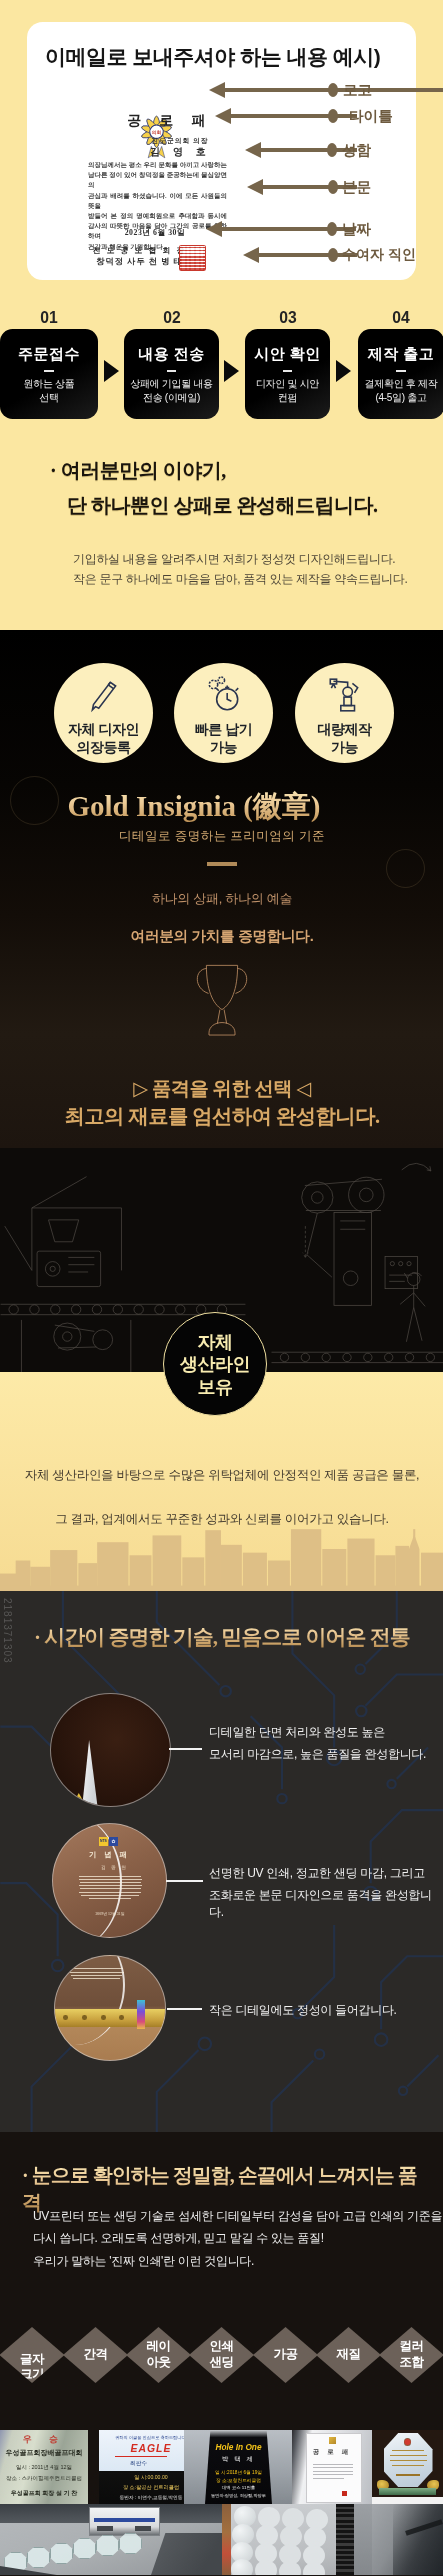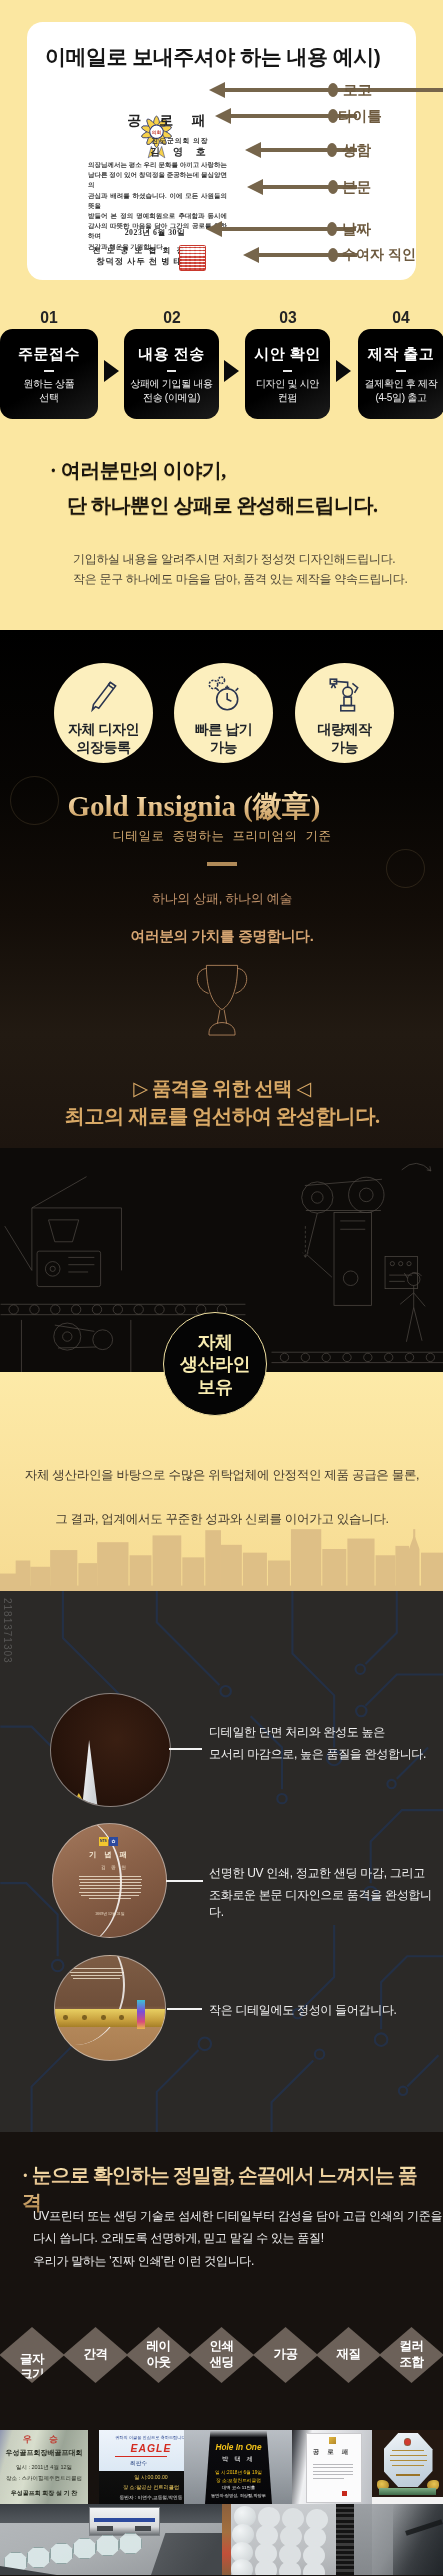--- a/index.html
+++ b/index.html
@@ -127,21 +127,21 @@
         <div class="anno-head"></div>
         <div class="anno-line" style="left:14.6px;width:288px;left:14.6px;"></div>
         <div class="anno-line" style="left:14.6px;width:133px;"></div>
         <div class="anno-dot" style="left:119px;"></div>
         <span class="anno-label" style="left:134px;">로고</span>
       </div>
       <div class="abs" style="left:188px;top:85px;width:209px;height:18px;">
         <div class="anno-head"></div>
         <div class="anno-line" style="left:14.6px;width:127px;"></div>
         <div class="anno-dot" style="left:113px;"></div>
-        <span class="anno-label" style="left:123px;">타이틀</span>
+        <span class="anno-label" style="left:134px;">타이틀</span>
       </div>
       <div class="abs" style="left:218px;top:119px;width:177px;height:18px;">
         <div class="anno-head"></div>
         <div class="anno-line" style="left:14.6px;width:97px;"></div>
         <div class="anno-dot" style="left:82px;"></div>
         <span class="anno-label" style="left:97px;">성함</span>
       </div>
       <div class="abs" style="left:220px;top:156px;width:177px;height:18px;">
         <div class="anno-head"></div>
         <div class="anno-line" style="left:14.6px;width:95px;"></div>
@@ -240,21 +240,21 @@
           <rect x="10" y="6" width="12" height="9"></rect>
           <path d="M16,15 l-4,8 M16,15 l4,8"></path>
           <path d="M52,14 l10,8 -6,10"></path>
         </g>
       </svg>
       <div class="feat-text"><span>대량제작</span><br>
         <span>가능</span></div>
     </div>
 
     <div class="abs brand-title" style="top:157px;">Gold Insignia (徽章)</div>
-    <div class="abs brand-sub" style="top:198px;font-family:Liberation Mono, monospace;">디테일로 증명하는 프리미엄의 기준</div>
+    <div class="abs brand-sub" style="top:198px;">디테일로 증명하는 프리미엄의 기준</div>
 
     <div class="abs" style="left:207px;top:232px;width:30px;height:4.2px;background:#b08a58;"></div>
 
     <div class="abs value-1" style="top:260px;">하나의 상패, 하나의 예술</div>
     <div class="abs value-2" style="top:297px;">여러분의 가치를 증명합니다.</div>
 
     <svg class="abs" style="left:183px;top:331px;" width="78" height="81" viewBox="0 0 150 155">
       <g fill="none" stroke="#bd8e63" stroke-width="1.6">
         <path d="M45,8 C45,55 57,82 75,93 C93,82 105,55 105,8 Z"></path>
         <path d="M45,14 C22,16 20,52 49,62"></path>
@@ -396,20 +396,21 @@
         <path d="M520,1037 V980 L600,900"></path>
           <circle cx="612" cy="888" r="9"></circle>
         <path d="M780,950 L840,890"></path>
           <circle cx="772" cy="958" r="8"></circle>
         <path d="M480,240 L540,300 V380"></path>
           <circle cx="540" cy="398" r="9"></circle>
       </g>
     </svg>
     <div class="abs watermark" style="left:2.1px;top:7.3px;">2181371303</div>
 
+    <div class="abs trad-title goldgrad" style="top:32px;z-index:2;">· 시간이 증명한 기술, 믿음으로 이어온 전통</div>
 
     <div class="photo-ellipse" style="left:50px;top:102px;width:119px;height:112px;
          background:radial-gradient(circle at 55% 40%,#3a1f12 0%,#2a150c 55%,#1b0d06 100%);">
       <div class="abs" style="left:30px;top:46px;width:18px;height:78px;background:linear-gradient(100deg,#ffffff,#cfd3d6 70%);
            clip-path:polygon(45% 0,100% 100%,0 100%);"></div>
       <div class="abs" style="left:21px;top:99px;width:13.6px;height:12.5px;background:#e8c23a;
            clip-path:polygon(50% 0,100% 100%,0 100%);"></div>
     </div>
     <div class="conn" style="left:169px;top:157px;width:33px;"></div>
     <div class="trad-text" style="left:209px;top:133px;">디테일한 단면 처리와 완성도 높은</div>

